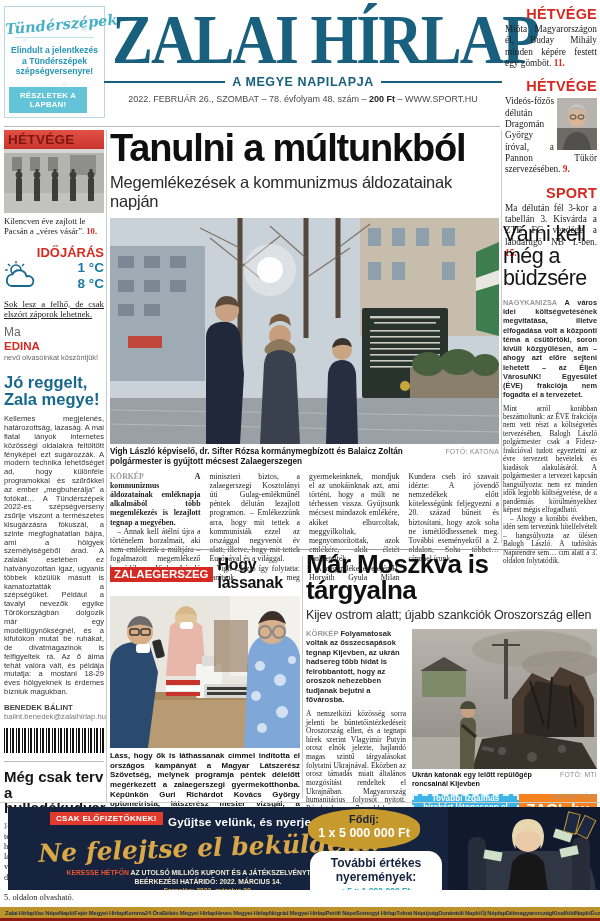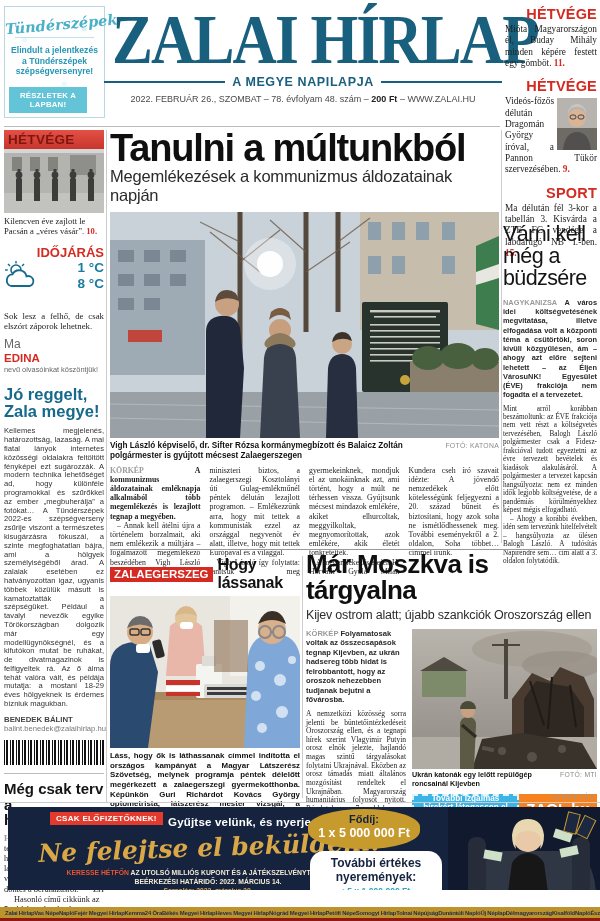--- a/index.html
+++ b/index.html
@@ -47,39 +47,39 @@
 
   
   .rail-left{left:4px;top:130px;width:100px;}
   .weekend-banner{background:linear-gradient(#e25046,#c8352c);color:#7e160f;font-weight:bold;
                   font-size:13.5px;padding:2px 4px;letter-spacing:.3px;}
   .histo-caption{font-family:"Liberation Serif",serif;font-size:8.6px;line-height:1.18;margin-top:3px;color:#222;}
   .weather{margin-top:9px;position:relative;}
   .weather-label{color:#d42a22;font-weight:bold;font-size:13px;text-align:right;}
   .weather-temps{text-align:right;color:#1a7ca3;font-weight:bold;font-size:13.5px;line-height:1.2;}
   .weather-icon{position:absolute;left:0;top:16px;}
-  .weather-text{font-family:"Liberation Serif",serif;font-size:8.8px;line-height:1.2;text-align:justify;margin-top:18px;color:#222;}
+  .weather-text{font-family:"Liberation Serif",serif;font-size:8.8px;line-height:1.2;text-align:justify;margin-top:6px;color:#222;text-decoration:underline;}
   .nameday-pre{font-size:12px;color:#666;margin-top:5px;}
   .nameday{color:#d42a22;font-weight:bold;font-size:11.5px;margin-top:1px;}
   .nameday-suf{font-size:7.4px;color:#666;margin-top:1px;}
   .greet-title{color:#16688c;font-weight:bold;font-size:16.5px;line-height:1.05;margin-top:12px;}
   .greet-body{font-size:7.6px;line-height:1.16;color:#333;text-align:justify;margin-top:7px;}
   .greet-byline{font-weight:bold;font-size:7.8px;color:#444;margin-top:6px;}
   .greet-email{font-size:7.6px;color:#777;}
   .barcode{margin-top:7px;height:25px;background:repeating-linear-gradient(90deg,#111 0,#111 1px,#fff 1px,#fff 2px,#111 2px,#111 4px,#fff 4px,#fff 6px);}
   .rail-divider{height:1px;background:#bbb;margin:8px 0 7px 0;}
   .hull-title{font-weight:bold;font-size:15px;line-height:1.05;color:#141414;}
   .hull-body{font-family:"Liberation Serif",serif;font-size:8.4px;line-height:1.2;text-align:justify;margin-top:6px;color:#222;}
   .hull-note{font-family:"Liberation Serif",serif;font-size:8.4px;line-height:1.2;text-indent:10px;color:#222;}
   .sign-zh{float:right;font-weight:bold;color:#555;font-size:7.6px;}
 
   
   .main{left:110px;top:129px;width:389px;}
   .headline{font-size:38px;font-weight:bold;color:#0f0f0f;letter-spacing:-1.2px;line-height:1.0;}
-  .subhead{font-size:16.5px;color:#2b2b2b;letter-spacing:-.2px;}
+  .subhead{font-size:16.5px;color:#2b2b2b;margin-top:6px;letter-spacing:-.2px;}
   .main-photo{margin-top:7px;display:block;}
   .photo-caption-row{display:flex;justify-content:space-between;gap:8px;margin-top:3px;align-items:baseline;}
   .photo-caption{font-size:8.2px;font-weight:bold;color:#111;line-height:1.2;}
   .photo-credit{font-size:6.8px;color:#8a8a8a;white-space:nowrap;letter-spacing:.3px;}
   .main-cols{margin-top:5px;column-count:4;column-gap:9px;font-family:"Liberation Serif",serif;
              font-size:7.8px;line-height:1.18;text-align:justify;color:#1d1d1d;}
   .main-cols p{margin:0;}
   .main-cols p + p{text-indent:7px;}
   .lead-bold{font-weight:bold;}
 
@@ -164,21 +164,21 @@
     <div class="promo-btn">RÉSZLETEK A LAPBAN!</div>
   </div>
 
   <div class="abs masthead">
     <div class="mast-logo">ZALAI HÍRLAP</div>
     <div class="tagline-row">
       <span class="rule"></span>
       <span class="tagline">A MEGYE NAPILAPJA</span>
       <span class="rule"></span>
     </div>
-    <div class="dateline"><span>2022. FEBRUÁR 26., SZOMBAT – 78. évfolyam 48. szám – </span><b>200 Ft</b><span> – WWW.ZALAI.HU</span></div>
+    <div class="dateline"><span>2022. FEBRUÁR 26., SZOMBAT – 78. évfolyam 48. szám – </span><b>200 Ft</b><span> – WWW.SPORT.HU</span></div>
   </div>
   <div class="abs mast-rule"></div>
 
   <div class="abs rail-right">
     <div class="rail-item">
       <div class="rail-label">HÉTVÉGE</div>
       <div class="rail-text"><span>Mióta Magyarországon él, Buday Mihály minden képére festett egy gömböt. </span><span class="pagenum">11.</span></div>
     </div>
     <div class="rail-item">
       <div class="rail-label">HÉTVÉGE</div>

